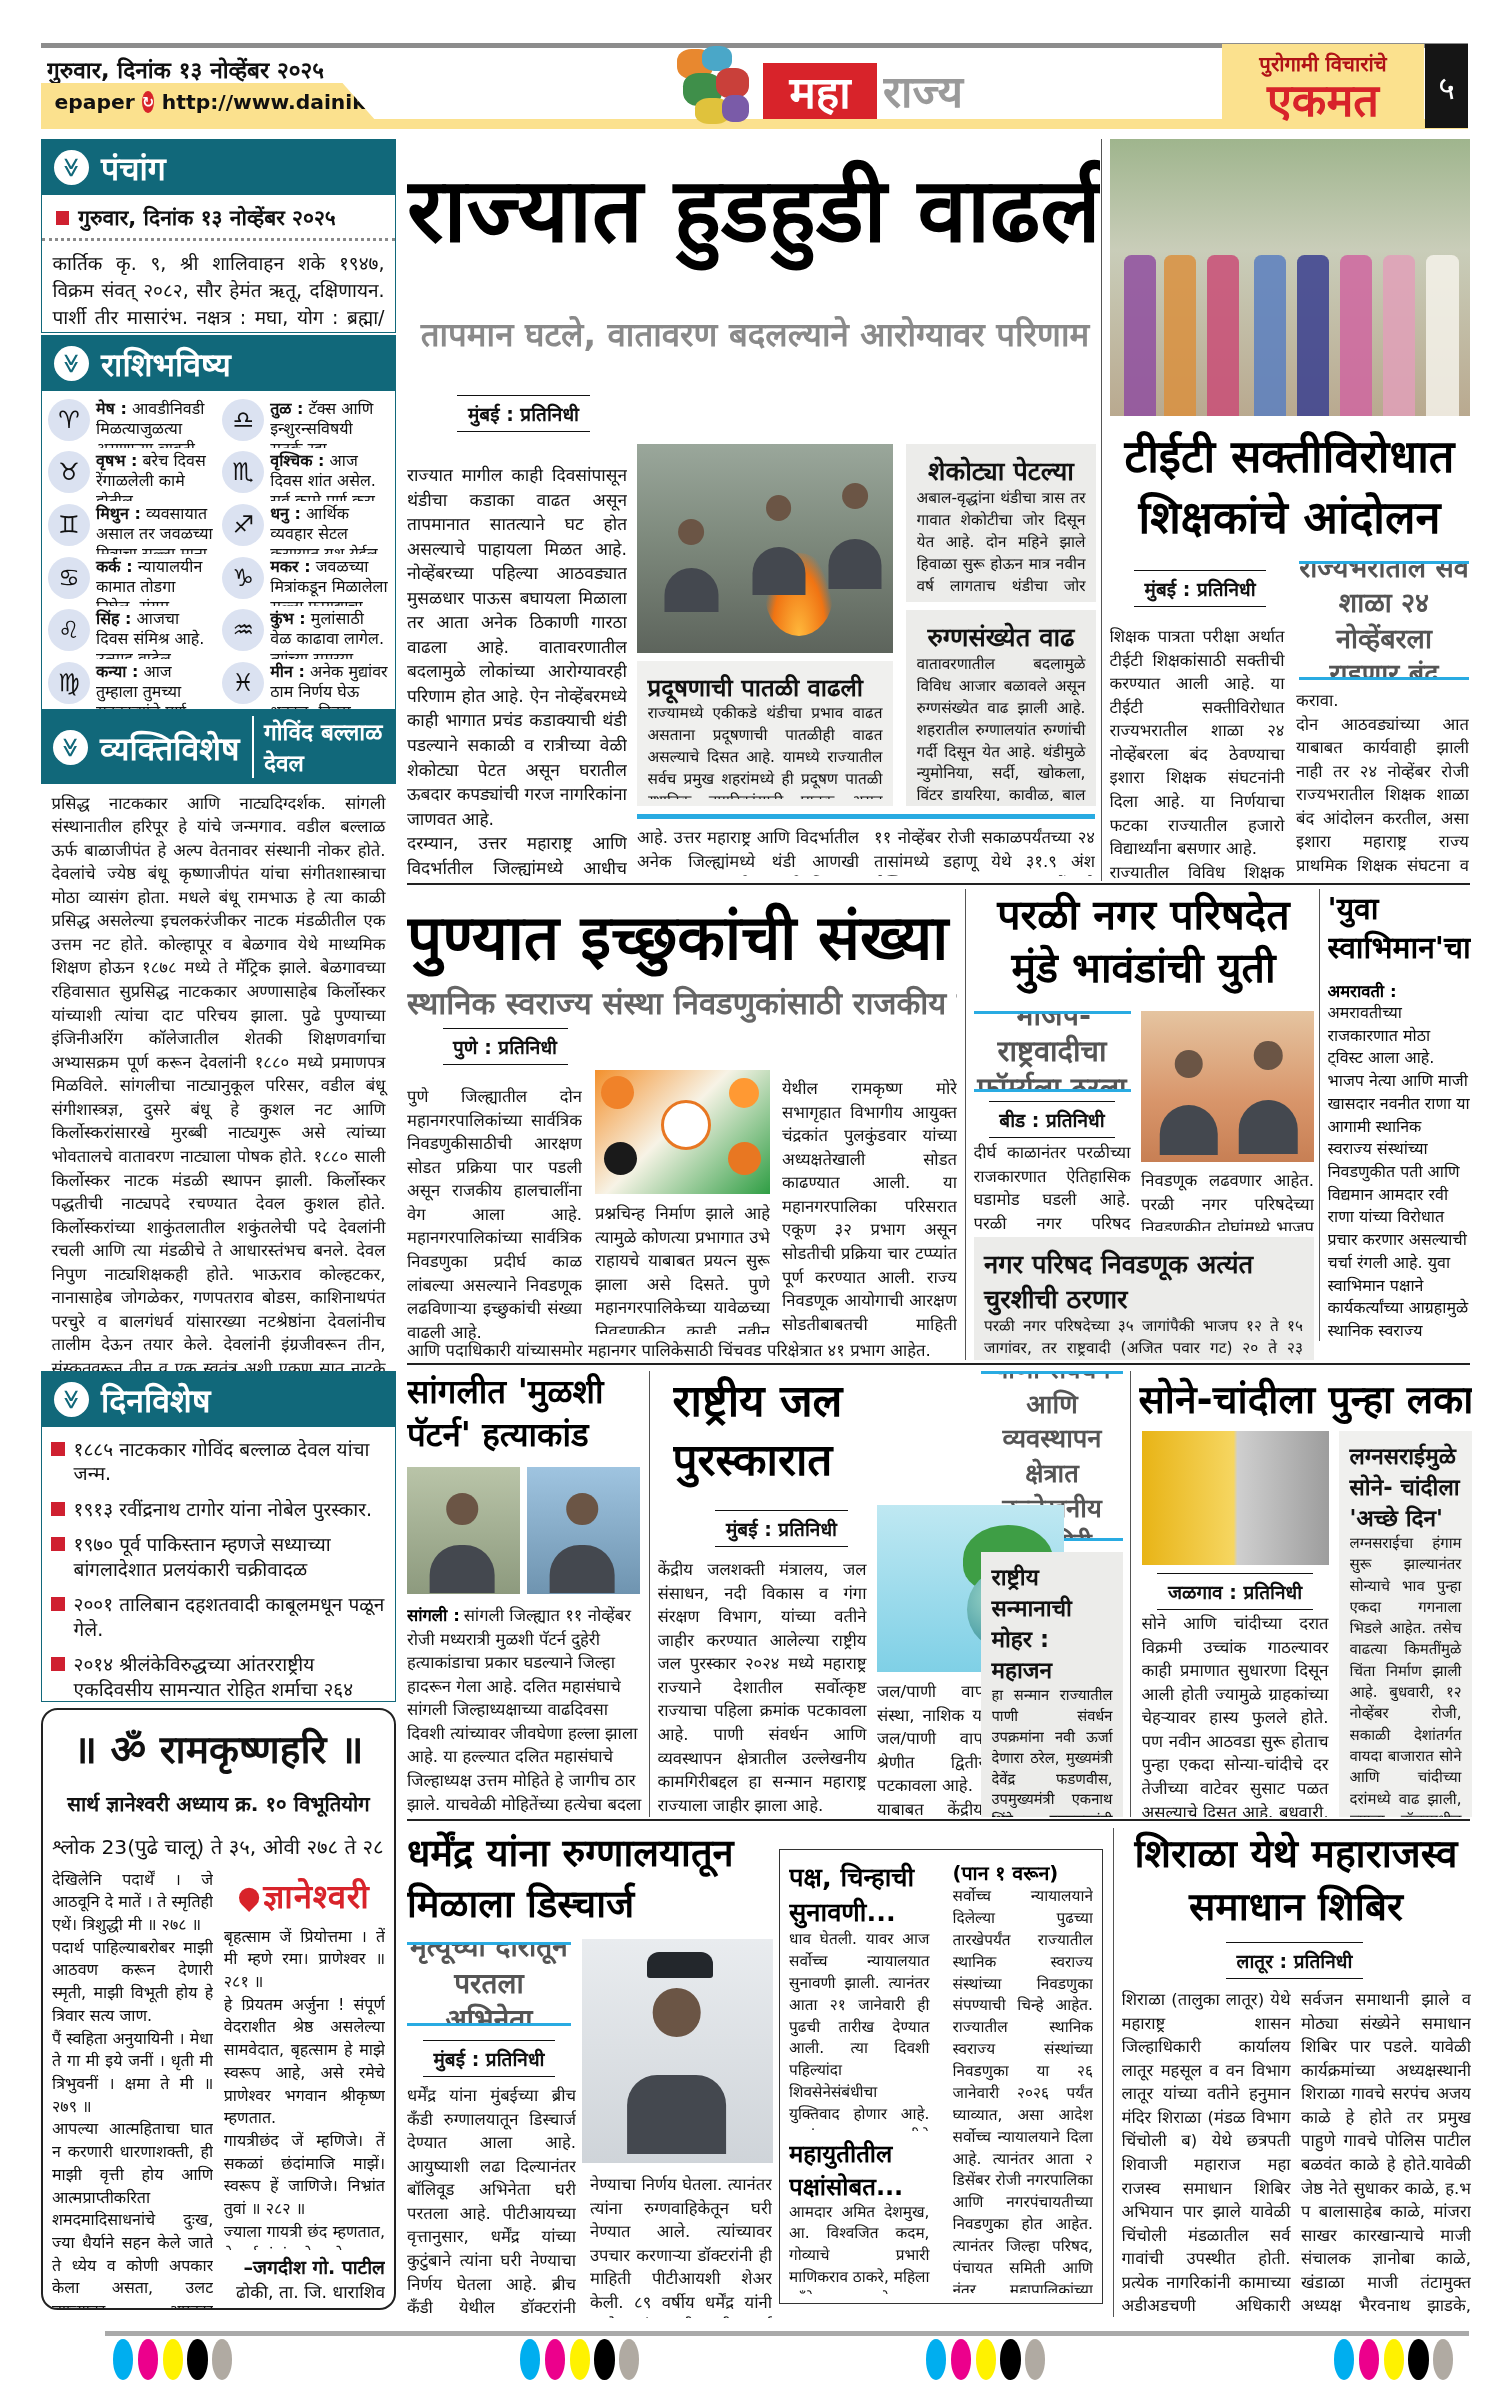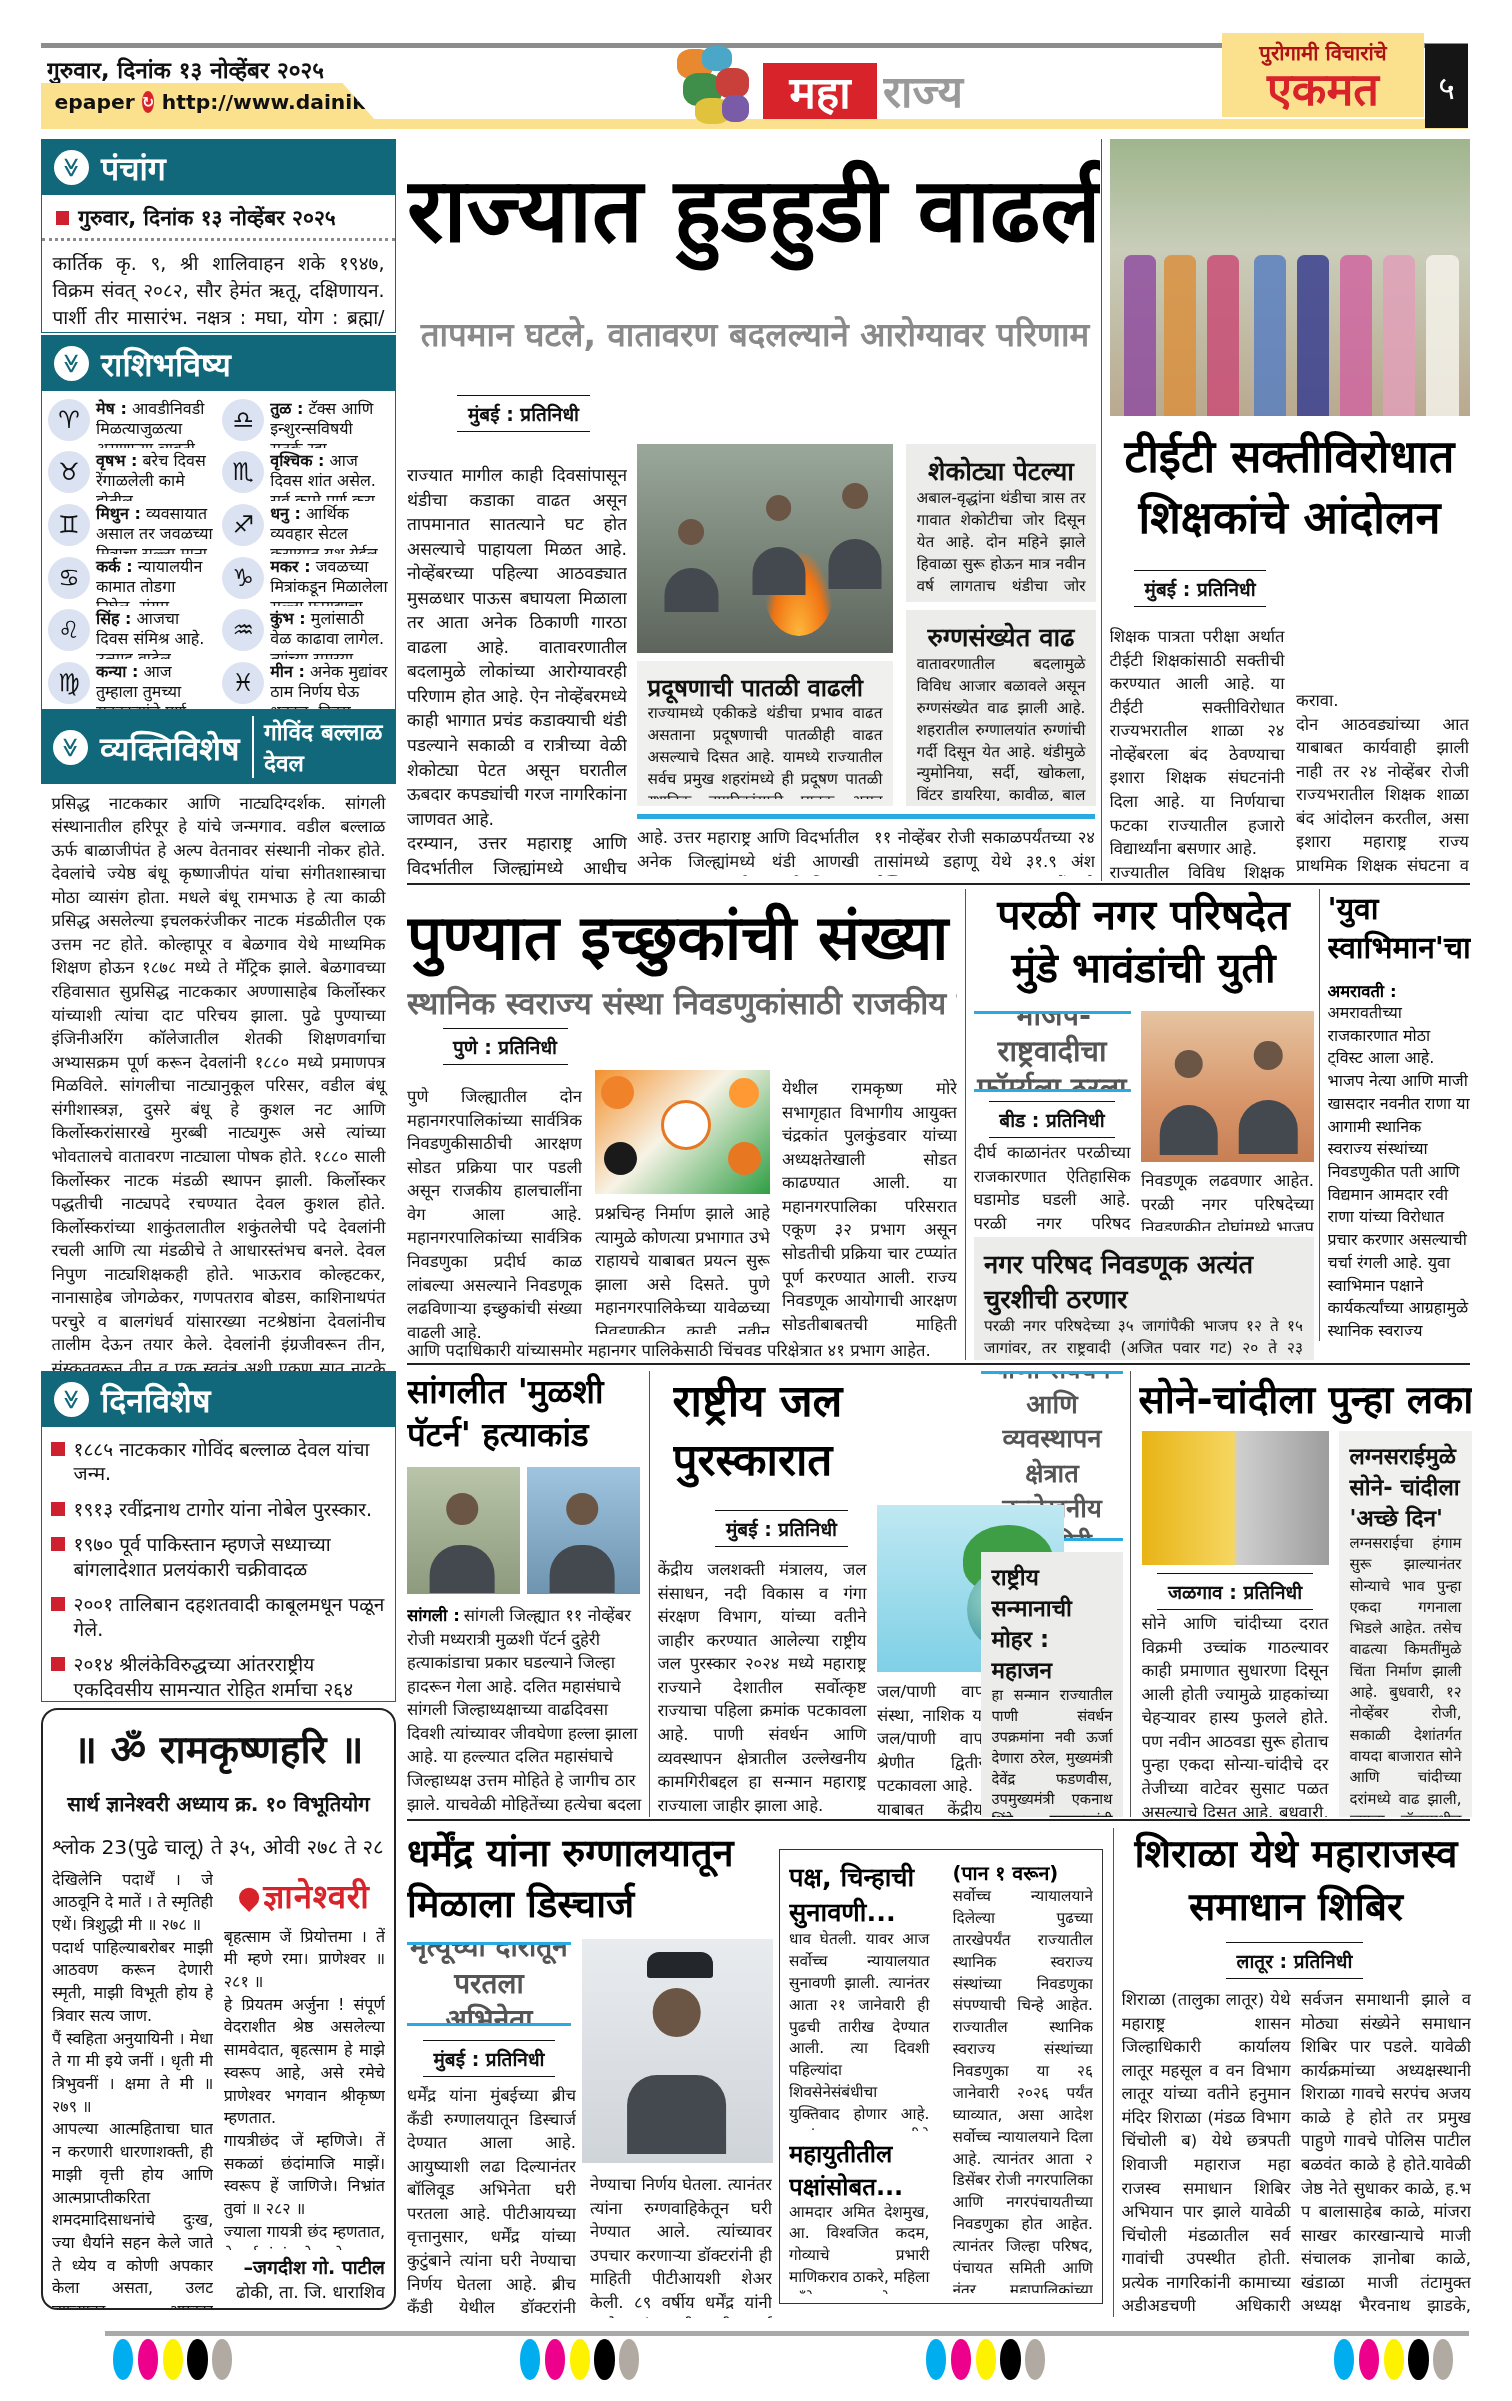--- a/index.html
+++ b/index.html
@@ -119,21 +119,21 @@
   <div class="abs map" style="left:672px;top:44px;width:87px;height:84px;">
     <i style="left:4.5px;top:4.5px;width:36px;height:30px;background:#e8882f;"></i>
     <i style="left:30px;top:1.5px;width:30px;height:25.6px;background:#4aa7c8;"></i>
     <i style="left:10.5px;top:29px;width:39px;height:33px;background:#3f8f4a;"></i>
     <i style="left:44px;top:24px;width:33px;height:30px;background:#c9403a;"></i>
     <i style="left:22.6px;top:54px;width:35px;height:25.6px;background:#e0c23c;"></i>
     <i style="left:50px;top:51px;width:27px;height:27px;background:#7a5ba8;"></i>
   </div>
   <div class="abs h-maha" style="left:763px;top:63px;width:114px;height:56px;">महा</div>
   <div class="abs h-rajya nowrap" style="left:883px;top:66px;width:166px;">राज्य</div>
-  <div class="abs h-tag" style="left:1222px;top:33px;width:202px;height:84px;">
+  <div class="abs h-tag" style="left:1222px;top:44px;width:202px;height:84px;">
     <div class="h-tagline nowrap">पुरोगामी विचारांचे</div>
     <div class="h-brand nowrap">एकमत</div>
   </div>
   <div class="abs h-pgno" style="left:1425px;top:44px;width:43px;height:84px;">५</div>
 
   <div class="abs side-box" style="top:139px;height:194px;">
     <div class="sec-head">
       <span class="chev">≫</span>
       <span class="sec-title">पंचांग</span>
     </div>
@@ -305,20 +305,21 @@
         <i style="left:15%;background:#d9903f;"></i>
         <i style="left:27%;background:#c94e77;"></i>
         <i style="left:40%;background:#5a7fc0;"></i>
         <i style="left:52%;background:#3a3f8f;"></i>
         <i style="left:64%;background:#cf66a0;"></i>
         <i style="left:76%;background:#e0a0b8;"></i>
         <i style="left:88%;background:#f5f2ea;"></i>
     </div>
     <div class="abs hl clip" style="left:7.5px;top:288px;width:360px;height:127px;font-size:45px;line-height:1.35;text-align:center;">टीईटी सक्तीविरोधात शिक्षकांचे आंदोलन</div>
     <div class="abs" style="left:13.6px;top:431px;width:169px;text-align:center;"><span class="byline">मुंबई : प्रतिनिधी</span></div>
+    <div class="abs cyanbox" style="left:197px;top:422px;width:170px;height:119px;font-size:27px;line-height:1.3;">राज्यभरातील सर्व शाळा २४ नोव्हेंबरला राहणार बंद</div>
     <div class="abs txt body22" style="left:7.5px;top:486px;width:175px;height:256px;">शिक्षक पात्रता परीक्षा अर्थात टीईटी शिक्षकांसाठी सक्तीची करण्यात आली आहे. या टीईटी सक्तीविरोधात राज्यभरातील शाळा २४ नोव्हेंबरला बंद ठेवण्याचा इशारा शिक्षक संघटनांनी दिला आहे. या निर्णयाचा फटका राज्यातील हजारो विद्यार्थ्यांना बसणार आहे.
 राज्यातील विविध शिक्षक संघटनांच्या संयुक्त पुढाकाराने नुकतीच रावसाहेब पटवर्धन विद्यालय व कनिष्ठ महाविद्यालय पुणे येथे राज्यभरातील शिक्षकांच्या ज्वलंत प्रश्नांवर विचारविनिमय बैठक आयोजित करण्यात आली होती. 'सर्वोच्च न्यायालयाच्या १ सप्टेंबरच्या शिक्षक पात्रता परीक्षा (टीईटी) सक्तीच्या निर्णयाविरोधात राज्य शासनाने तातडीने पुनर्विचार याचिका दाखल करावी आणि केंद्र शासनाकडे याबाबत पाठपुरावा</div>
     <div class="abs txt body22" style="left:194px;top:550px;width:173px;height:192px;">करावा.
 दोन आठवड्यांच्या आत याबाबत कार्यवाही झाली नाही तर २४ नोव्हेंबर रोजी राज्यभरातील शिक्षक शाळा बंद आंदोलन करतील, असा इशारा महाराष्ट्र राज्य प्राथमिक शिक्षक संघटना व महाराष्ट्र राज्य महानगरपालिका व नगरपालिका प्राथमिक शिक्षक संघटना यांनी मंगळवारी दिला.
 दरम्यान, आंदोलनानंतरही पुनर्विचार याचिका दाखल झाली नाही, तर संघटना थेट सर्वोच्च न्यायालयात याचिका दाखल करणार असल्याचे यावेळी जाहीर केले. सर्वोच्च न्यायालयाच्या निर्णयाचा विपर्यास करून शिक्षकांना लक्ष्य केले जात आहे.</div>
   </div>
 
   <div class="abs rule" style="left:407px;top:883px;width:1063px;height:2.3px;"></div>
 
   <div class="abs" style="left:407px;top:889px;width:550px;height:471px;">

